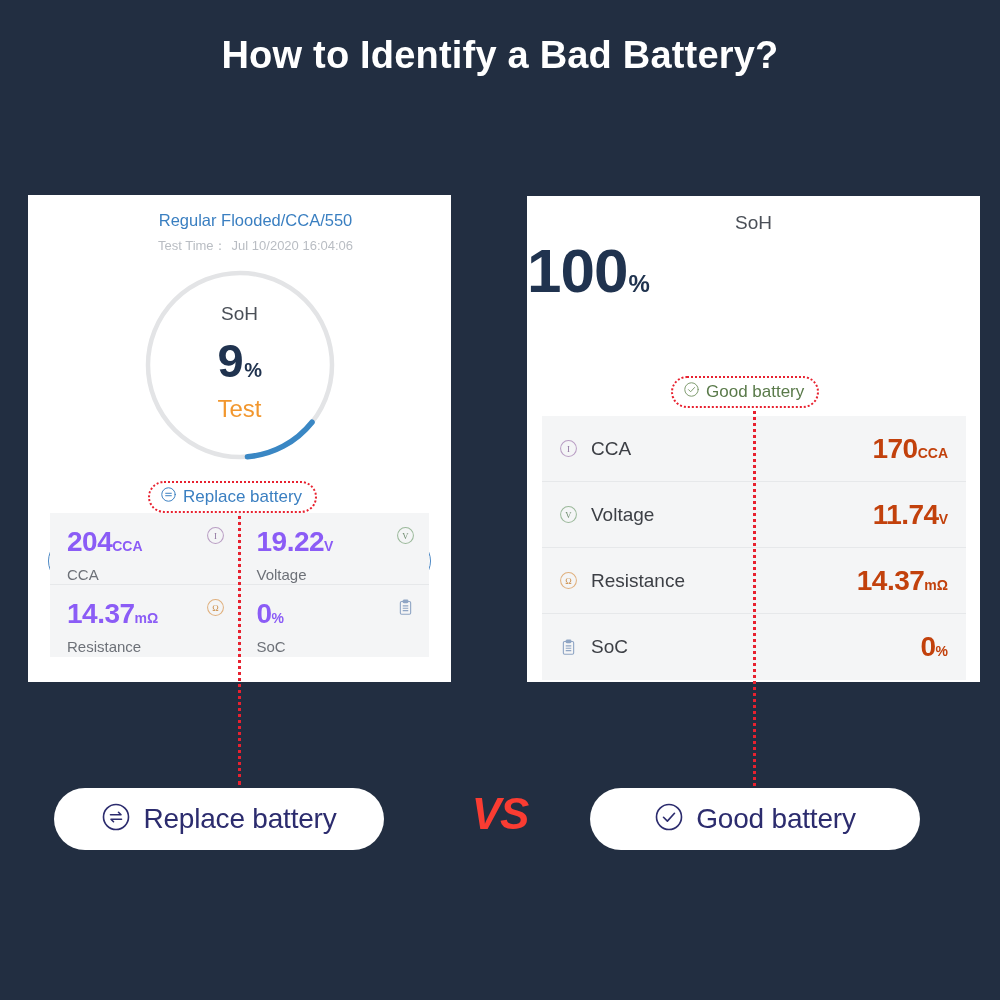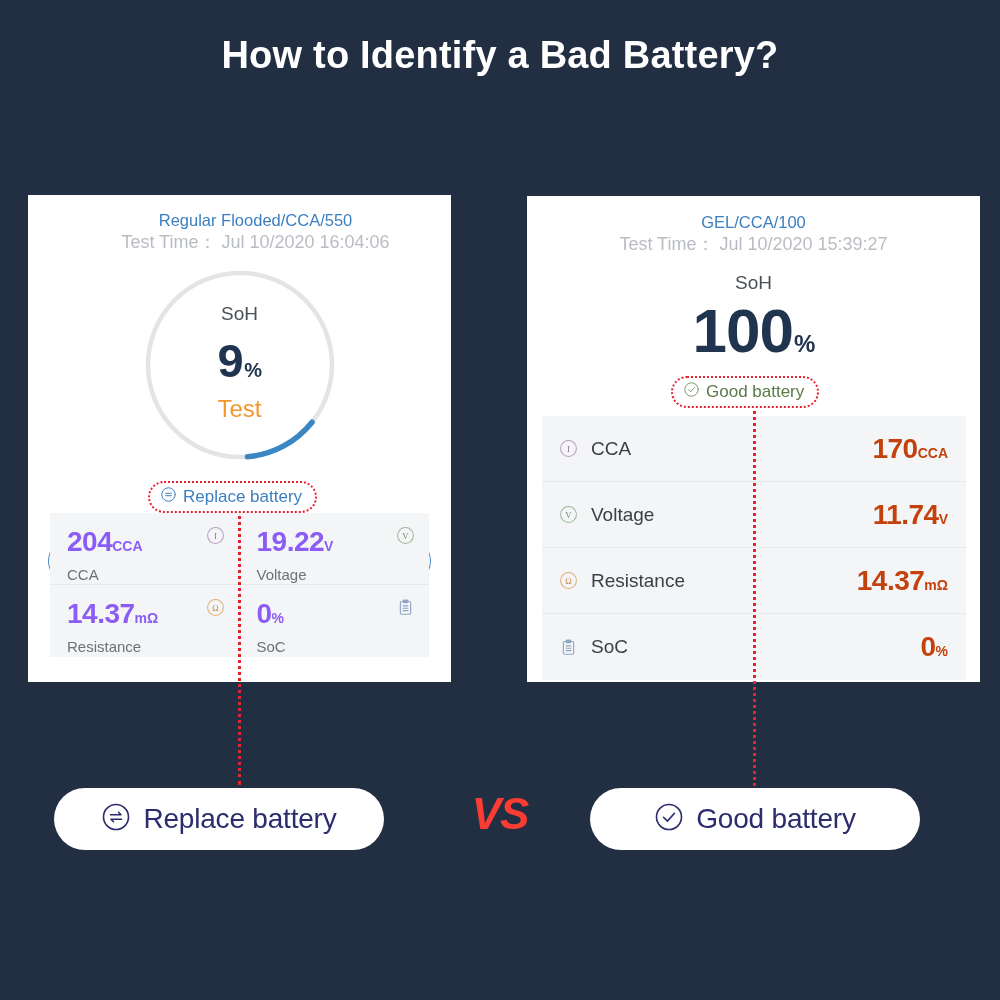--- a/index.html
+++ b/index.html
@@ -55,21 +55,22 @@
 
   .card-title {
     text-align: center;
     color: #3a7fc1;
     font-size: 16.5px;
     font-weight: normal;
   }
   .card-subtitle {
     text-align: center;
     color: #b9bdc3;
-    font-size: 18px;
+    font-size: 13px;
+    margin-top: 7px;
   }
   .card-subtitle .sep { margin-right: 5px; }
 
   
   .gauge-wrap {
     position: absolute;
     left: 50%;
     transform: translateX(-50%);
     top: 70px;
     width: 200px;
@@ -228,21 +229,20 @@
   }
 
   
   .soh-label {
     text-align: center;
     color: #4a4f57;
     font-size: 19px;
     margin-top: 16px;
   }
   .soh-value {
-    text-align: center;
     color: #20334f;
     font-size: 62px;
     font-weight: bold;
     letter-spacing: -1px;
     line-height: 1.05;
     margin-top: 4px;
   }
   .soh-value .unit {
     font-size: 24px;
     font-weight: bold;
@@ -390,26 +390,20 @@
             <path d="M8.5 10h7M8.5 13h7M8.5 16h7"></path>
           </svg>
         </span>
       </div>
 
     </div>
   </div>
 
   <div class="card" id="card-right">
 
-    <div style="margin-top:17px;">
-      <div class="card-title">GEL/CCA/100</div>
-      <div class="card-subtitle">
-        <span class="sep">Test Time：</span><span>Jul 10/2020 15:39:27</span>
-      </div>
-    </div>
 
     <div class="soh-label">SoH</div>
     <div class="soh-value">
       <span>100</span><span class="unit">%</span>
     </div>
 
     <div class="row-list">
 
       <div class="metric-row">
         <span class="row-icon">

